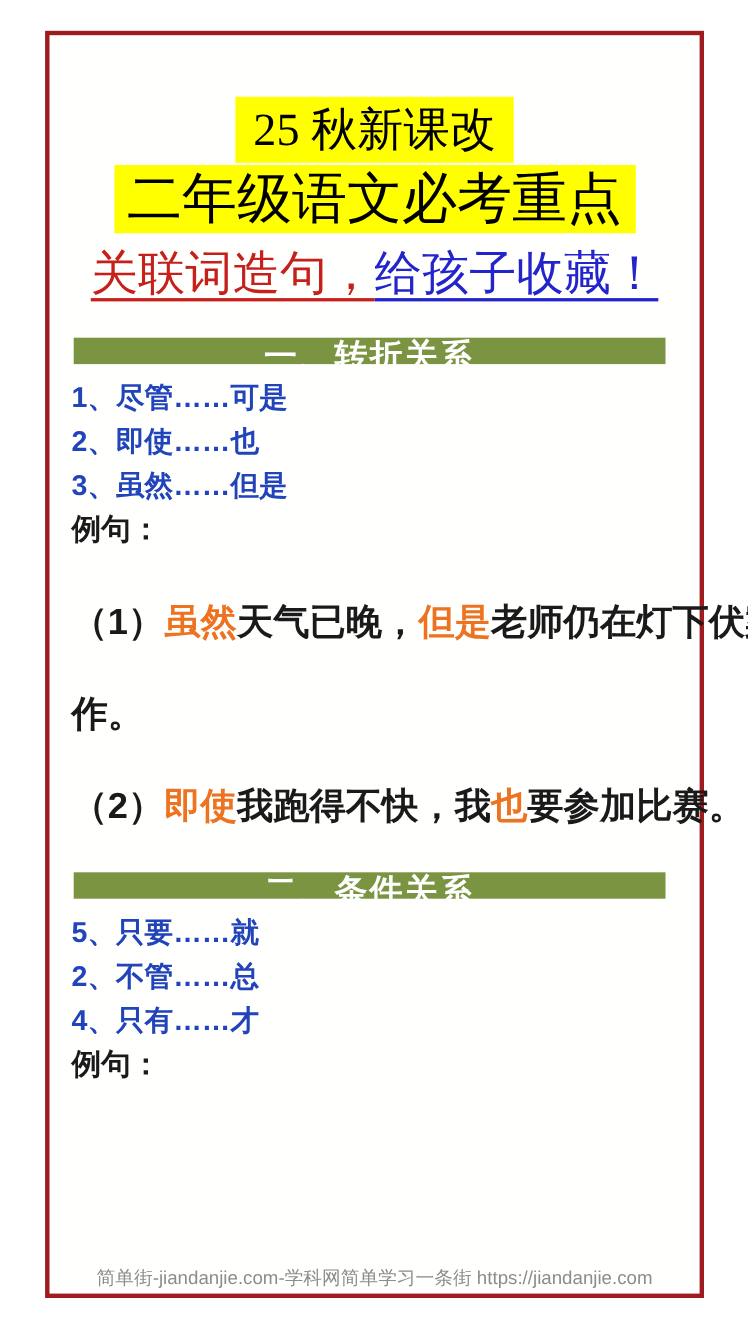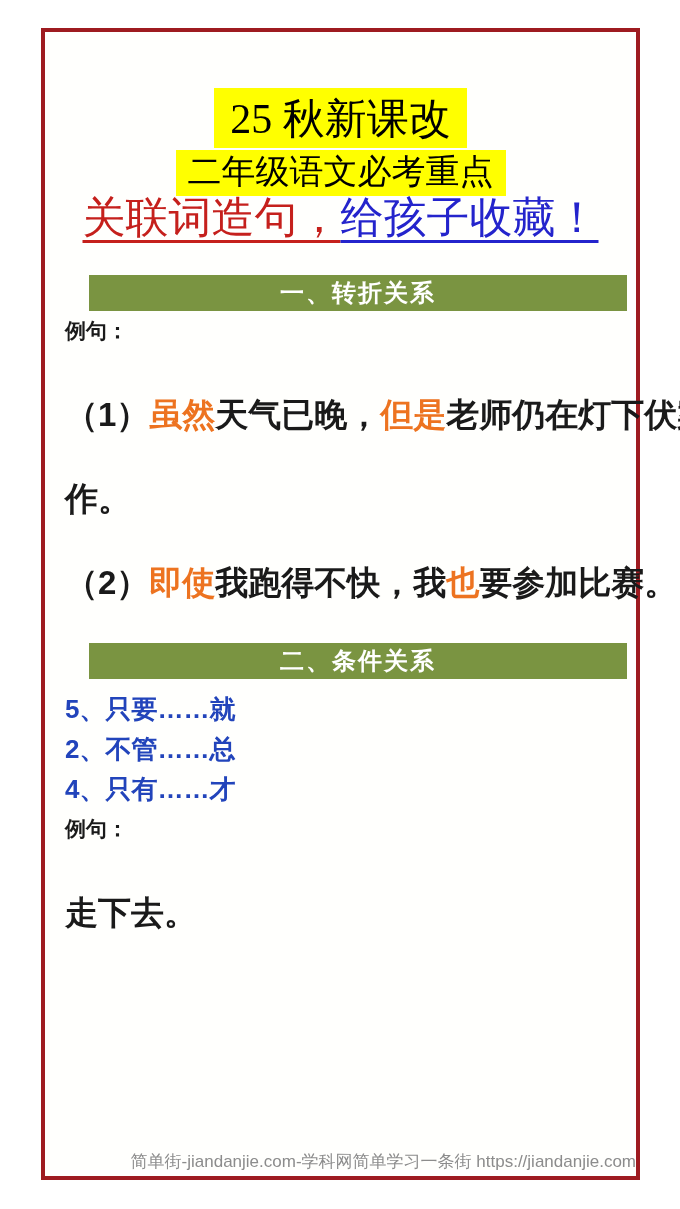--- a/index.html
+++ b/index.html
@@ -25,59 +25,59 @@
     border:4px solid var(--frame-red);
     background:#fffffd;
   }
   
   .title-block{text-align:center;padding-top:56px;border-radius:22px;}
   .hl-yellow{
     display:inline-block;background:var(--hl-yellow);color:#000;
     font-family:"Liberation Serif","DejaVu Serif",serif;
   }
   .t1{font-size:42px;line-height:1.0;padding:10px 16px 8px 16px;}
-  .t2{font-size:34px;line-height:1.0;padding:5px 12px 7px 12px;margin-top:2px;}
+  .t2{font-size:50px;line-height:1.0;padding:5px 12px 7px 12px;margin-top:2px;}
   .t3{
-    font-family:"Liberation Serif","DejaVu Serif",serif;
+    margin-top:16px;font-family:"Liberation Serif","DejaVu Serif",serif;
     font-size:43px;line-height:1.0;
   }
   .t3 span{
     text-decoration:underline;
     text-decoration-thickness:3px;
     text-underline-offset:8px;
   }
   .t3 .red-part{color:var(--title-red);text-decoration-color:var(--title-red);}
   .t3 .blue-part{color:var(--title-blue);text-decoration-color:var(--title-blue);}
   
   .sections{padding:0 20px;}
   .section{margin-top:36px;}
   .section + .section{margin-top:40px;}
   .sec-bar{
-    margin-left:24px;width:538px;height:36px;box-sizing:border-box;
+    margin-left:2px;width:538px;height:24px;box-sizing:border-box;
     background:var(--bar-green);
-    color:#ffffff;font-weight:700;font-size:24px;line-height:36px;
+    color:#ffffff;font-weight:700;font-size:30px;line-height:36px;
     text-align:center;letter-spacing:2px;
   }
   .patterns{margin-top:10px;}
   .pattern-item{
     color:var(--pattern-blue);font-weight:700;font-size:26px;line-height:40px;
     white-space:nowrap;
   }
   .example-label{
-    color:var(--body-black);font-weight:700;font-size:21px;line-height:40px;
+    color:var(--body-black);font-weight:700;font-size:27px;line-height:40px;
   }
   .ex-line{
     color:var(--body-black);font-weight:700;font-size:33px;line-height:40px;
     white-space:nowrap;
     margin-top:44px;
   }
   .ex-line .hl{color:var(--accent-orange);}
   
   .footer{
-    position:absolute;left:0;right:0;bottom:3px;text-align:right;
+    position:absolute;left:0;right:0;bottom:3px;text-align:center;
     color:var(--footer-gray);font-size:17px;font-weight:400;
     white-space:nowrap;
   }
 </style>
 </head>
 <body>
 
 <div class="frame">
 
   <header class="title-block">
@@ -85,32 +85,36 @@
     <br>
     <div class="hl-yellow t2">二年级语文必考重点</div>
     <div class="t3">
       <span class="red-part">关联词造句，</span><span class="blue-part">给孩子收藏！</span>
     </div>
   </header>
 
   <main class="sections" id="sections">
       <section class="section">
         <div class="sec-bar">一、转折关系</div>
+        <div class="patterns">
+          <div class="pattern-item">1、尽管……可是</div>
+          <div class="pattern-item">2、即使……也</div>
+          <div class="pattern-item">3、虽然……但是</div>
+        </div>
         <div class="example-label">例句：</div>
         <div class="ex-line"><span>（1）</span><span class="hl">虽然</span><span>天气已晚，</span><span class="hl">但是</span><span>老师仍在灯下伏案工</span></div>
         <div class="ex-line"><span>作。</span></div>
         <div class="ex-line"><span>（2）</span><span class="hl">即使</span><span>我跑得不快，我</span><span class="hl">也</span><span>要参加比赛。</span></div>
       </section>
       <section class="section">
         <div class="sec-bar">二、条件关系</div>
         <div class="patterns">
           <div class="pattern-item">5、只要……就</div>
           <div class="pattern-item">2、不管……总</div>
           <div class="pattern-item">4、只有……才</div>
         </div>
         <div class="example-label">例句：</div>
-        <div class="ex-line"><span>走下去。</span></div>
       </section>
     </main>
 
   <footer class="footer">简单街-jiandanjie.com-学科网简单学习一条街 https://jiandanjie.com</footer>
 
 </div>
 
 </body></html>

